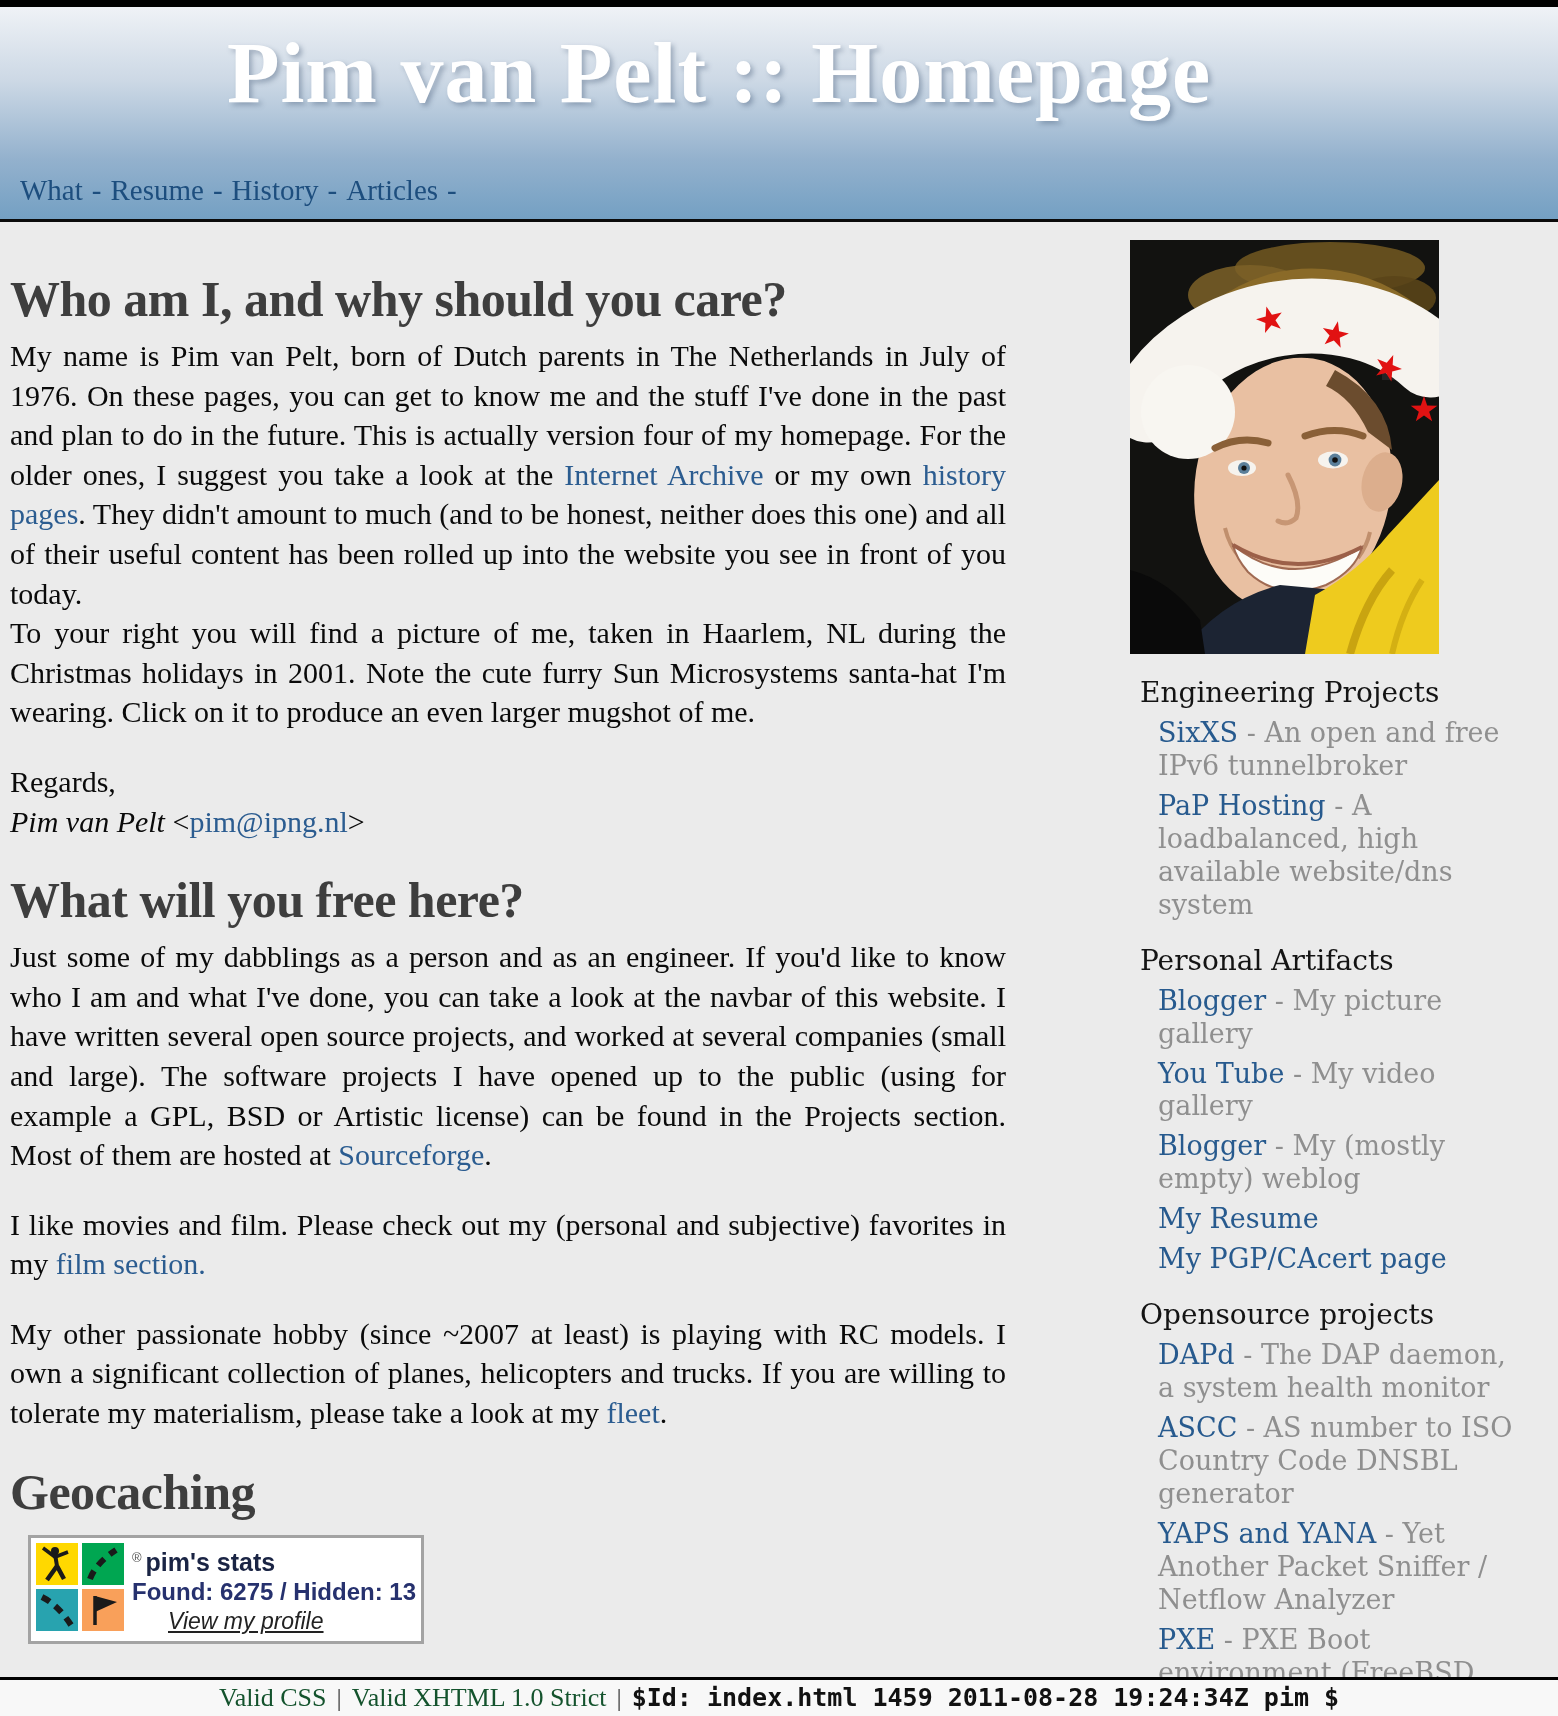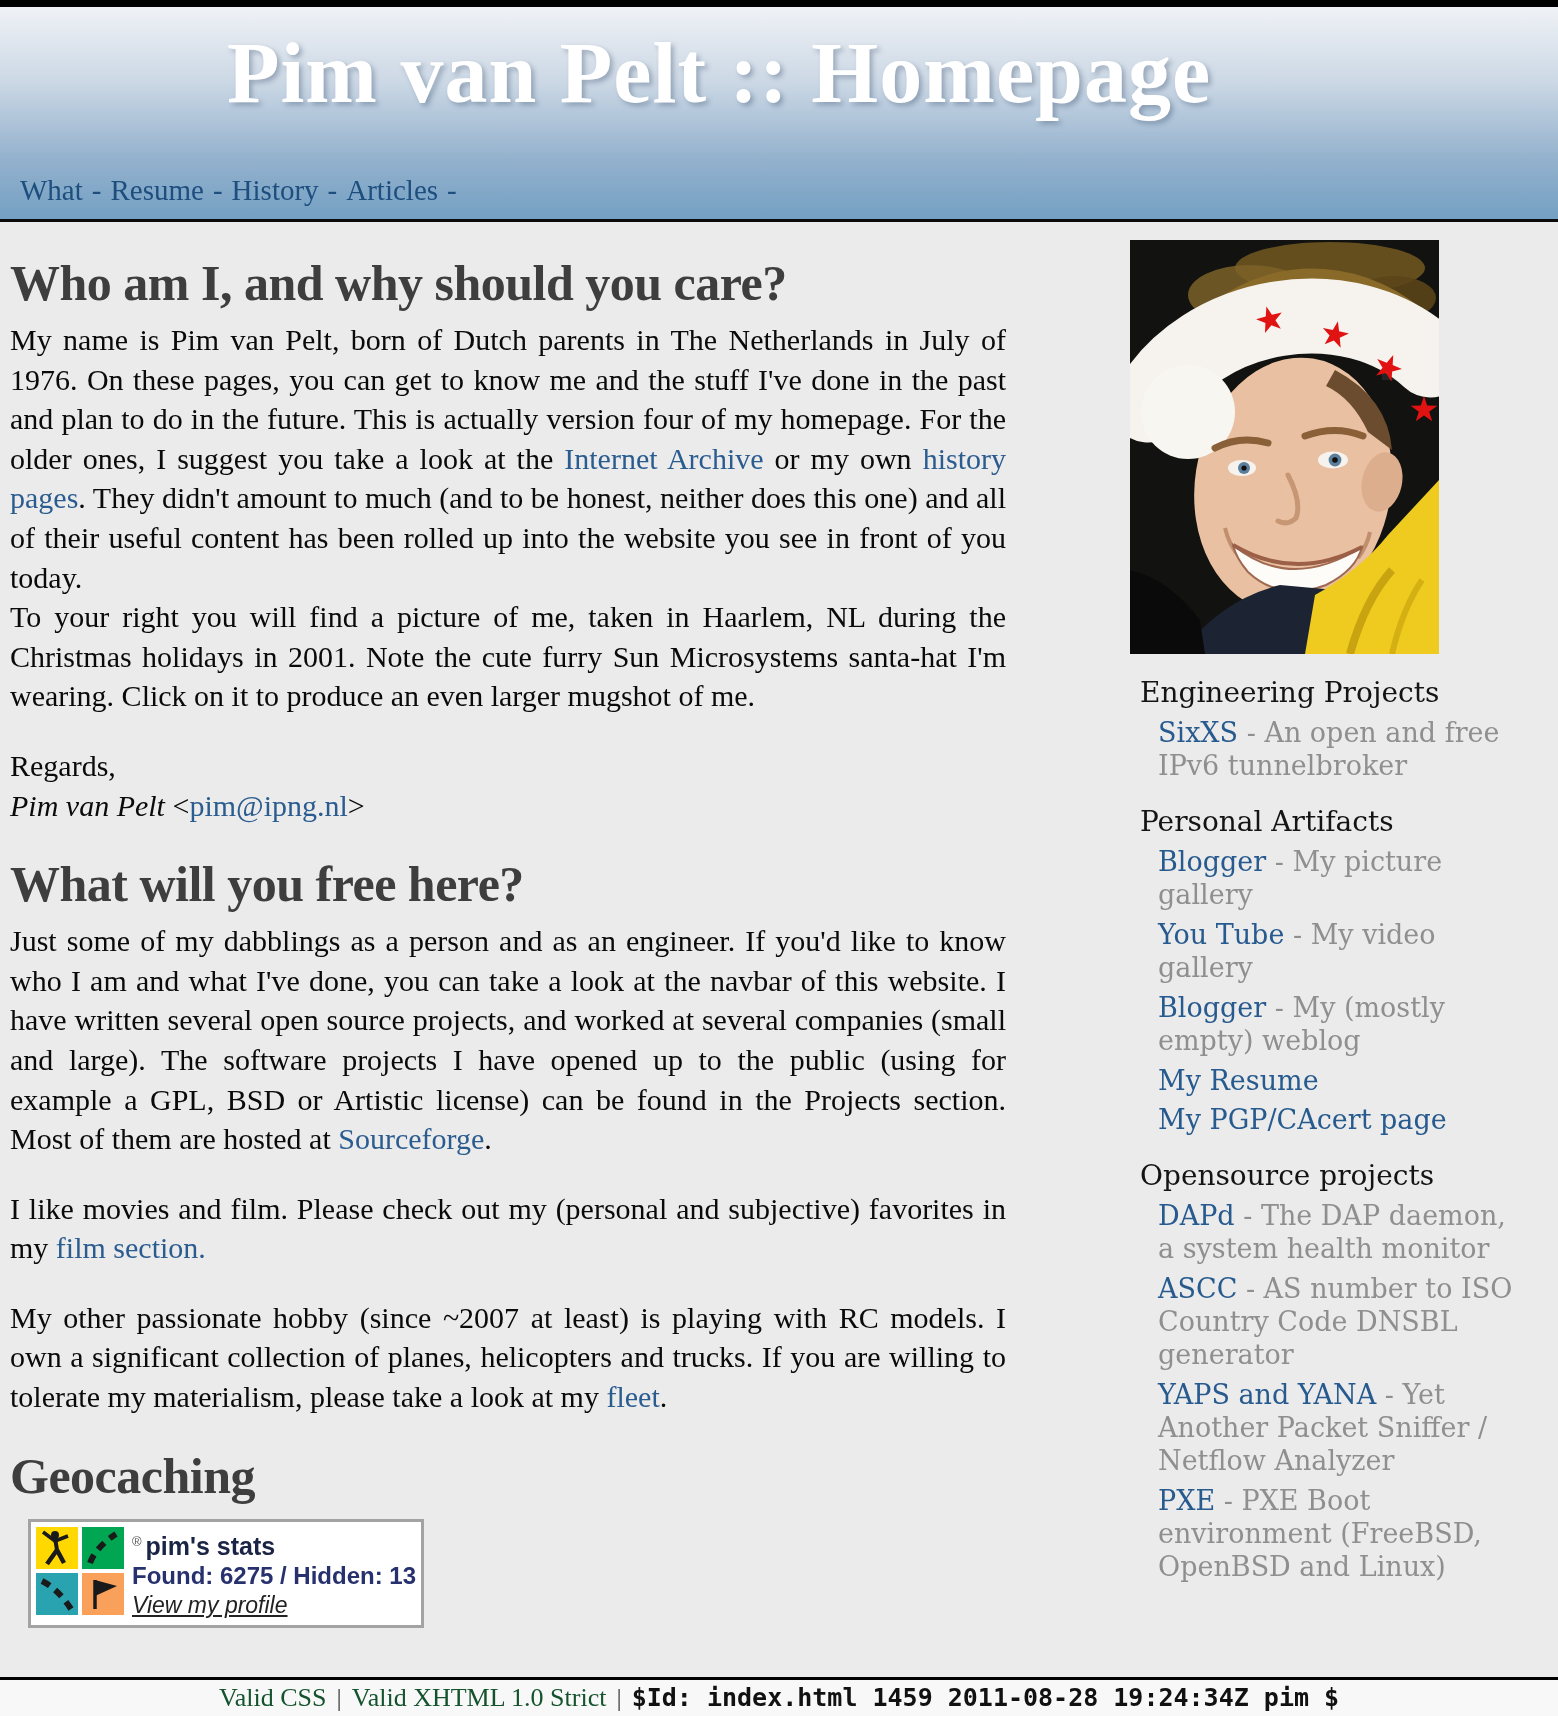--- a/index.html
+++ b/index.html
@@ -42,21 +42,21 @@
   .content { position: relative; padding-top: 18px; }
 
   .main { margin-left: 10px; width: 996px; color: #0a0a0a; }
   .main h2 {
     font-size: 50px;
     color: #3e3e3e;
     font-weight: bold;
     letter-spacing: -0.5px;
     margin: 30px 0 8px 0;
   }
-  .main h2.first { margin-top: 14px; }
+  .main h2.first { margin-top: 30px; }
   .main p {
     font-size: 30px;
     line-height: 1.32;
     text-align: justify;
     margin: 0;
   }
   .main p.gap { margin-top: 30px; }
   .main a { color: #2b5c90; text-decoration: none; }
   .sig-block { margin-top: 30px; font-size: 30px; line-height: 1.32; }
   .sig-name { font-style: italic; }
@@ -175,21 +175,21 @@
         </svg>
         <svg width="42" height="42" viewBox="0 0 42 42">
           <rect width="42" height="42" fill="#f9a05a"></rect>
           <path d="M 13 7 L 13 36" stroke="#1a1a1a" stroke-width="3.5"></path>
           <polygon points="13,7 35,13 13,23" fill="#1a1a1a"></polygon>
         </svg>
       </span>
       <span class="badge-text">
         <span class="badge-title-row"><sup>®</sup><span>pim's stats</span></span>
         <span class="badge-stats" style="display:block;">Found: 6275 / Hidden: 13</span>
-        <span class="badge-profile" style="display:block;">View my profile</span>
+        <span class="badge-profile" style="display:block;margin-left:36px;">View my profile</span>
       </span>
     </a>
   </div>
 
   <div class="sidebar">
     <svg class="portrait" width="309" height="414" viewBox="0 0 309 414">
       <rect width="309" height="414" fill="#121210"></rect>
       <ellipse cx="200" cy="28" rx="95" ry="26" fill="#6e5520" opacity="0.9"></ellipse>
       <ellipse cx="120" cy="55" rx="62" ry="30" fill="#7d6228" opacity="0.85"></ellipse>
       <ellipse cx="264" cy="58" rx="42" ry="22" fill="#5a4518" opacity="0.9"></ellipse>
@@ -220,20 +220,21 @@
       <path d="M 50 414 Q 90 360 150 345 L 205 350 L 215 414 Z" fill="#1c2433"></path>
       <path d="M 175 414 L 185 355 Q 230 330 258 295 L 309 240 L 309 414 Z" fill="#eecb1e"></path>
       <path d="M 220 414 Q 235 360 262 330" stroke="#c9a410" stroke-width="8" fill="none"></path>
       <path d="M 262 414 Q 272 370 292 340" stroke="#d4b013" stroke-width="6" fill="none"></path>
       <path d="M 0 414 L 0 330 Q 40 340 70 380 L 75 414 Z" fill="#0a0a0a"></path>
     </svg>
 
     <div class="side-section">
       <h3>Engineering Projects</h3>
       <div class="side-item"><a href="#">SixXS</a> <span>- An open and free IPv6 tunnelbroker</span></div>
+      <div class="side-item"><a href="#">PaP Hosting</a> <span>- A loadbalanced, high available website/dns system</span></div>
     </div>
 
     <div class="side-section">
       <h3>Personal Artifacts</h3>
       <div class="side-item"><a href="#">Blogger</a> <span>- My picture gallery</span></div>
       <div class="side-item"><a href="#">You Tube</a> <span>- My video gallery</span></div>
       <div class="side-item"><a href="#">Blogger</a> <span>- My (mostly empty) weblog</span></div>
       <div class="side-item"><a href="#">My Resume</a> <span></span></div>
       <div class="side-item"><a href="#">My PGP/CAcert page</a> <span></span></div>
     </div>

